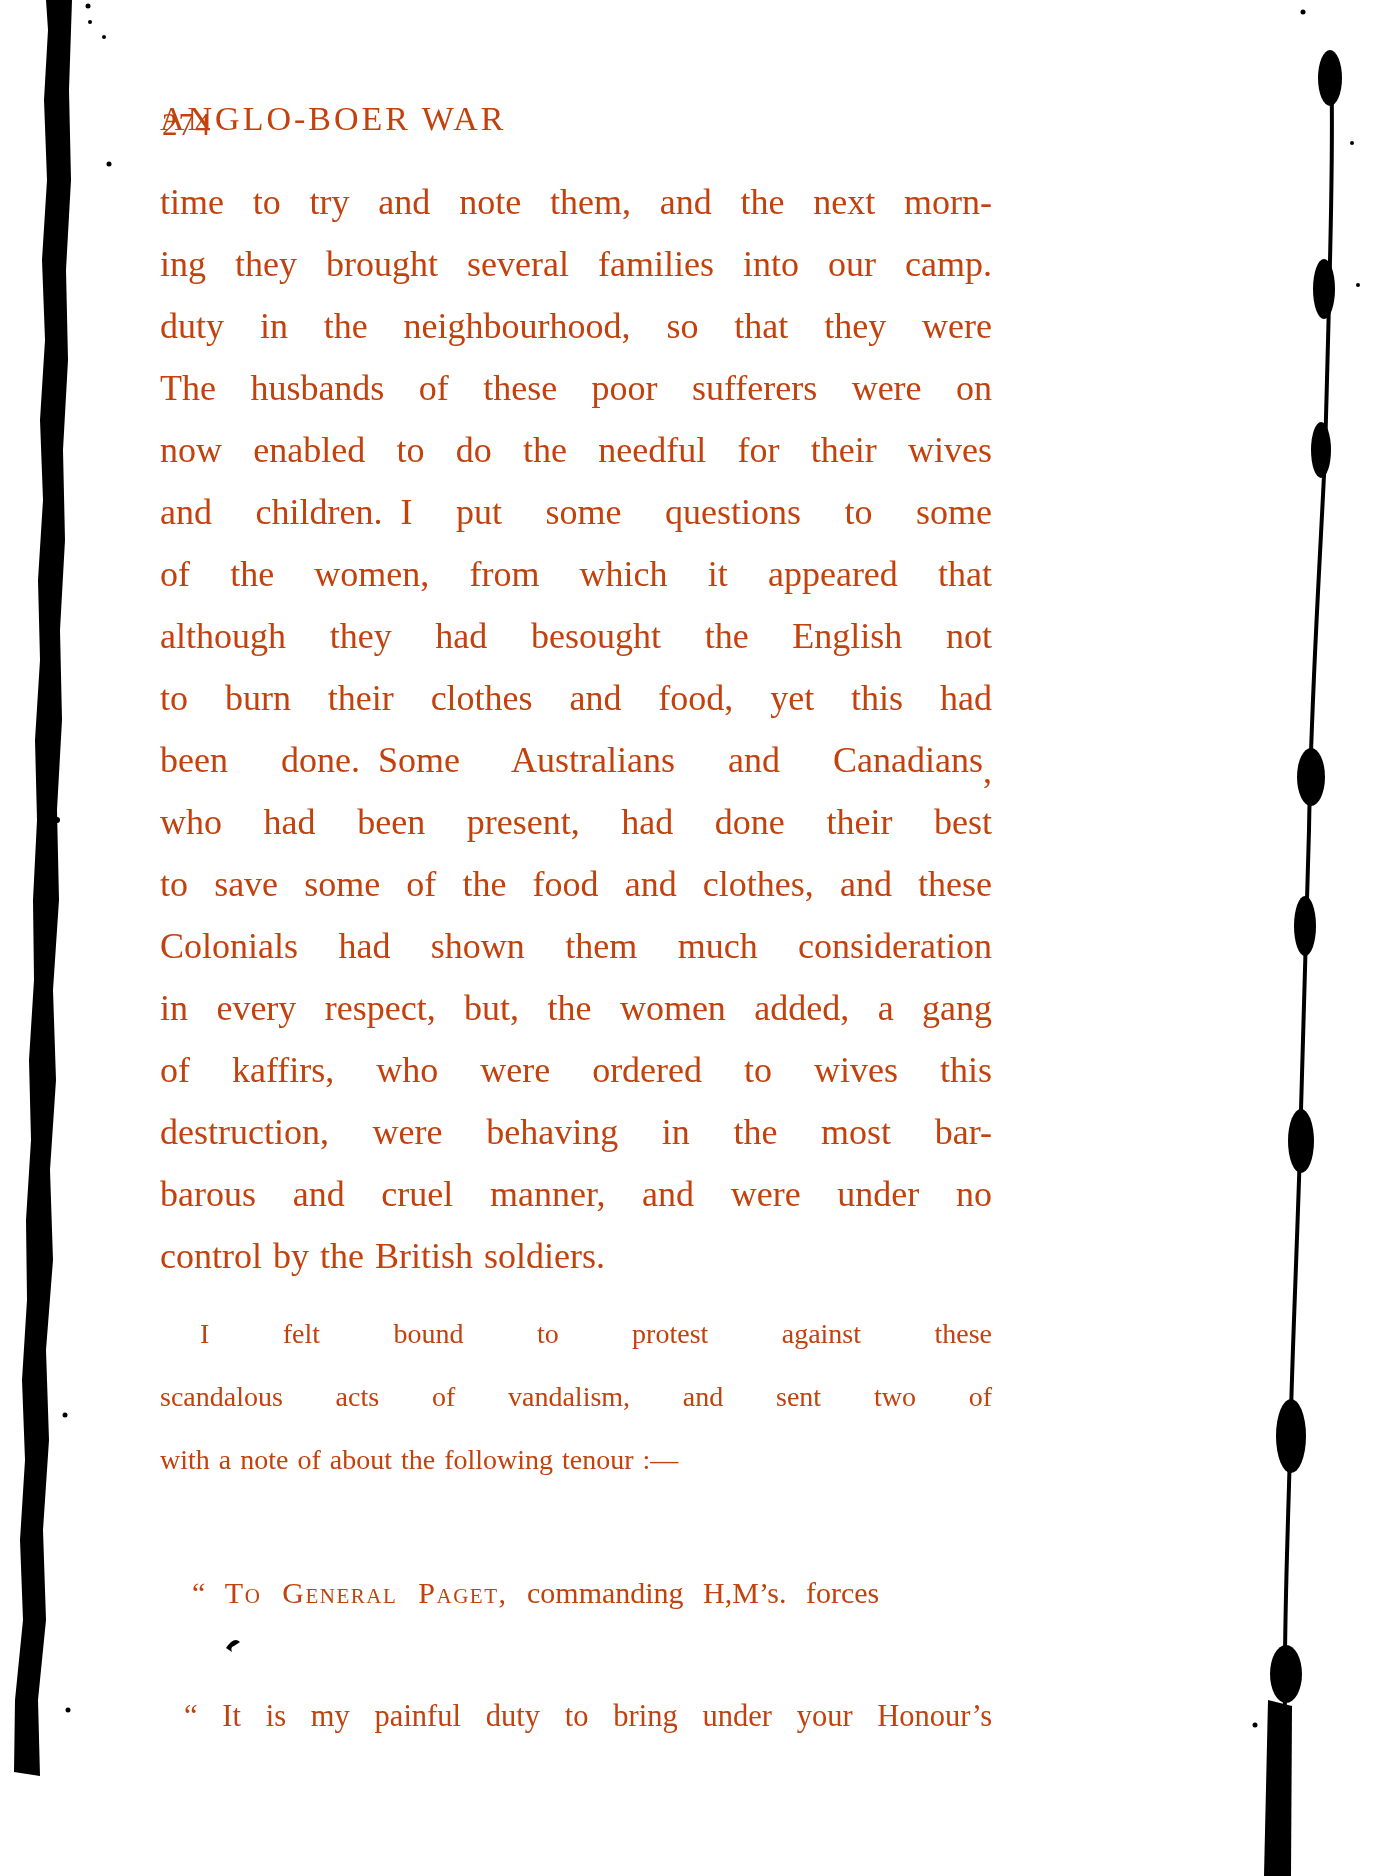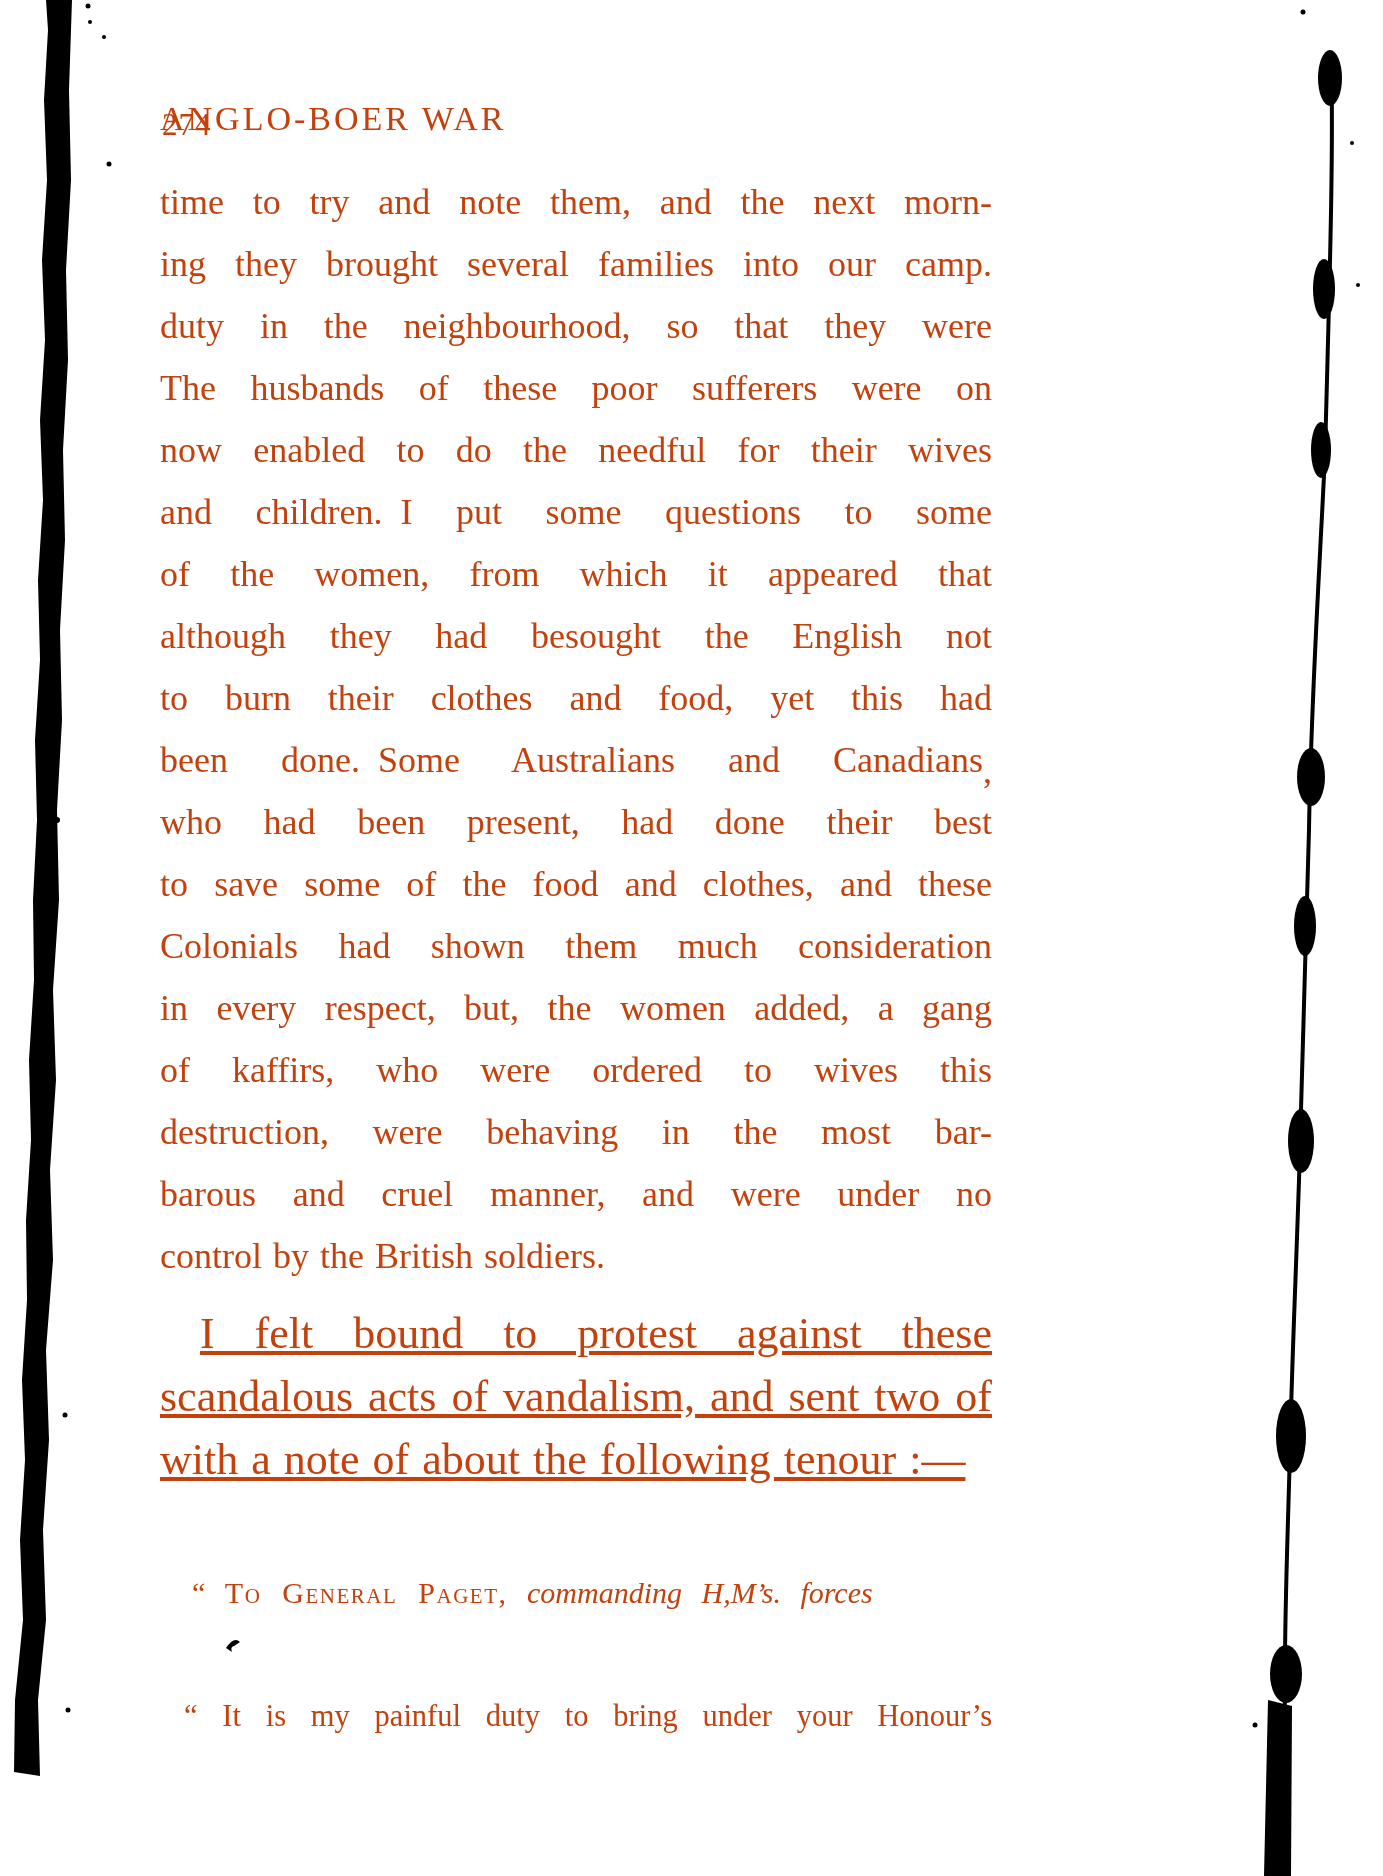--- a/index.html
+++ b/index.html
@@ -15,32 +15,32 @@
   .header { top:98px; height:52px; }
   .pagenum { position:absolute; left:2px; top:9px; font-size:31px; letter-spacing:1px; }
   .title   { position:absolute; left:0; right:0; top:2px; text-align:left;
              font-size:34px; letter-spacing:3px; }
 
   
   .para { position:absolute; left:160px; width:832px; }
   .p1 { top:171px; }
   .p2 { top:1302px; }
   .p1 .line { font-size:36px; line-height:62px; }
-  .p2 .line { font-size:44px; line-height:63px;text-decoration:underline; }
+  .p2 .line { font-size:28px; line-height:63px; }
   .line { text-align:justify; text-align-last:justify; -moz-text-align-last:justify;
           word-spacing:2px; }
   .line.last { text-align-last:left; -moz-text-align-last:left; }
   .line.indent { text-indent:40px; }
   .tail { position:relative; top:11px; }   
 
   
   .letter-sal { position:absolute; top:1572px; left:192px; width:758px;
                 font-size:30px; line-height:42px; word-spacing:12px; }
   .sc { font-variant:small-caps; letter-spacing:1.5px; }
-  .it { font-style:italic; }
+  .it { }
   .letter-loc { position:absolute; top:1628px; left:160px; width:832px;
                 text-align:center; font-size:30px; line-height:42px;
                 transform:translateX(-36px); }
   .letter-body { position:absolute; top:1694px; left:160px; width:832px;
                  box-sizing:border-box; padding-left:24px;
                  font-size:30.5px; line-height:44px;
                  text-align:justify; text-align-last:justify; -moz-text-align-last:justify; }
 
   
   .artifacts { position:absolute; inset:0; pointer-events:none; }

